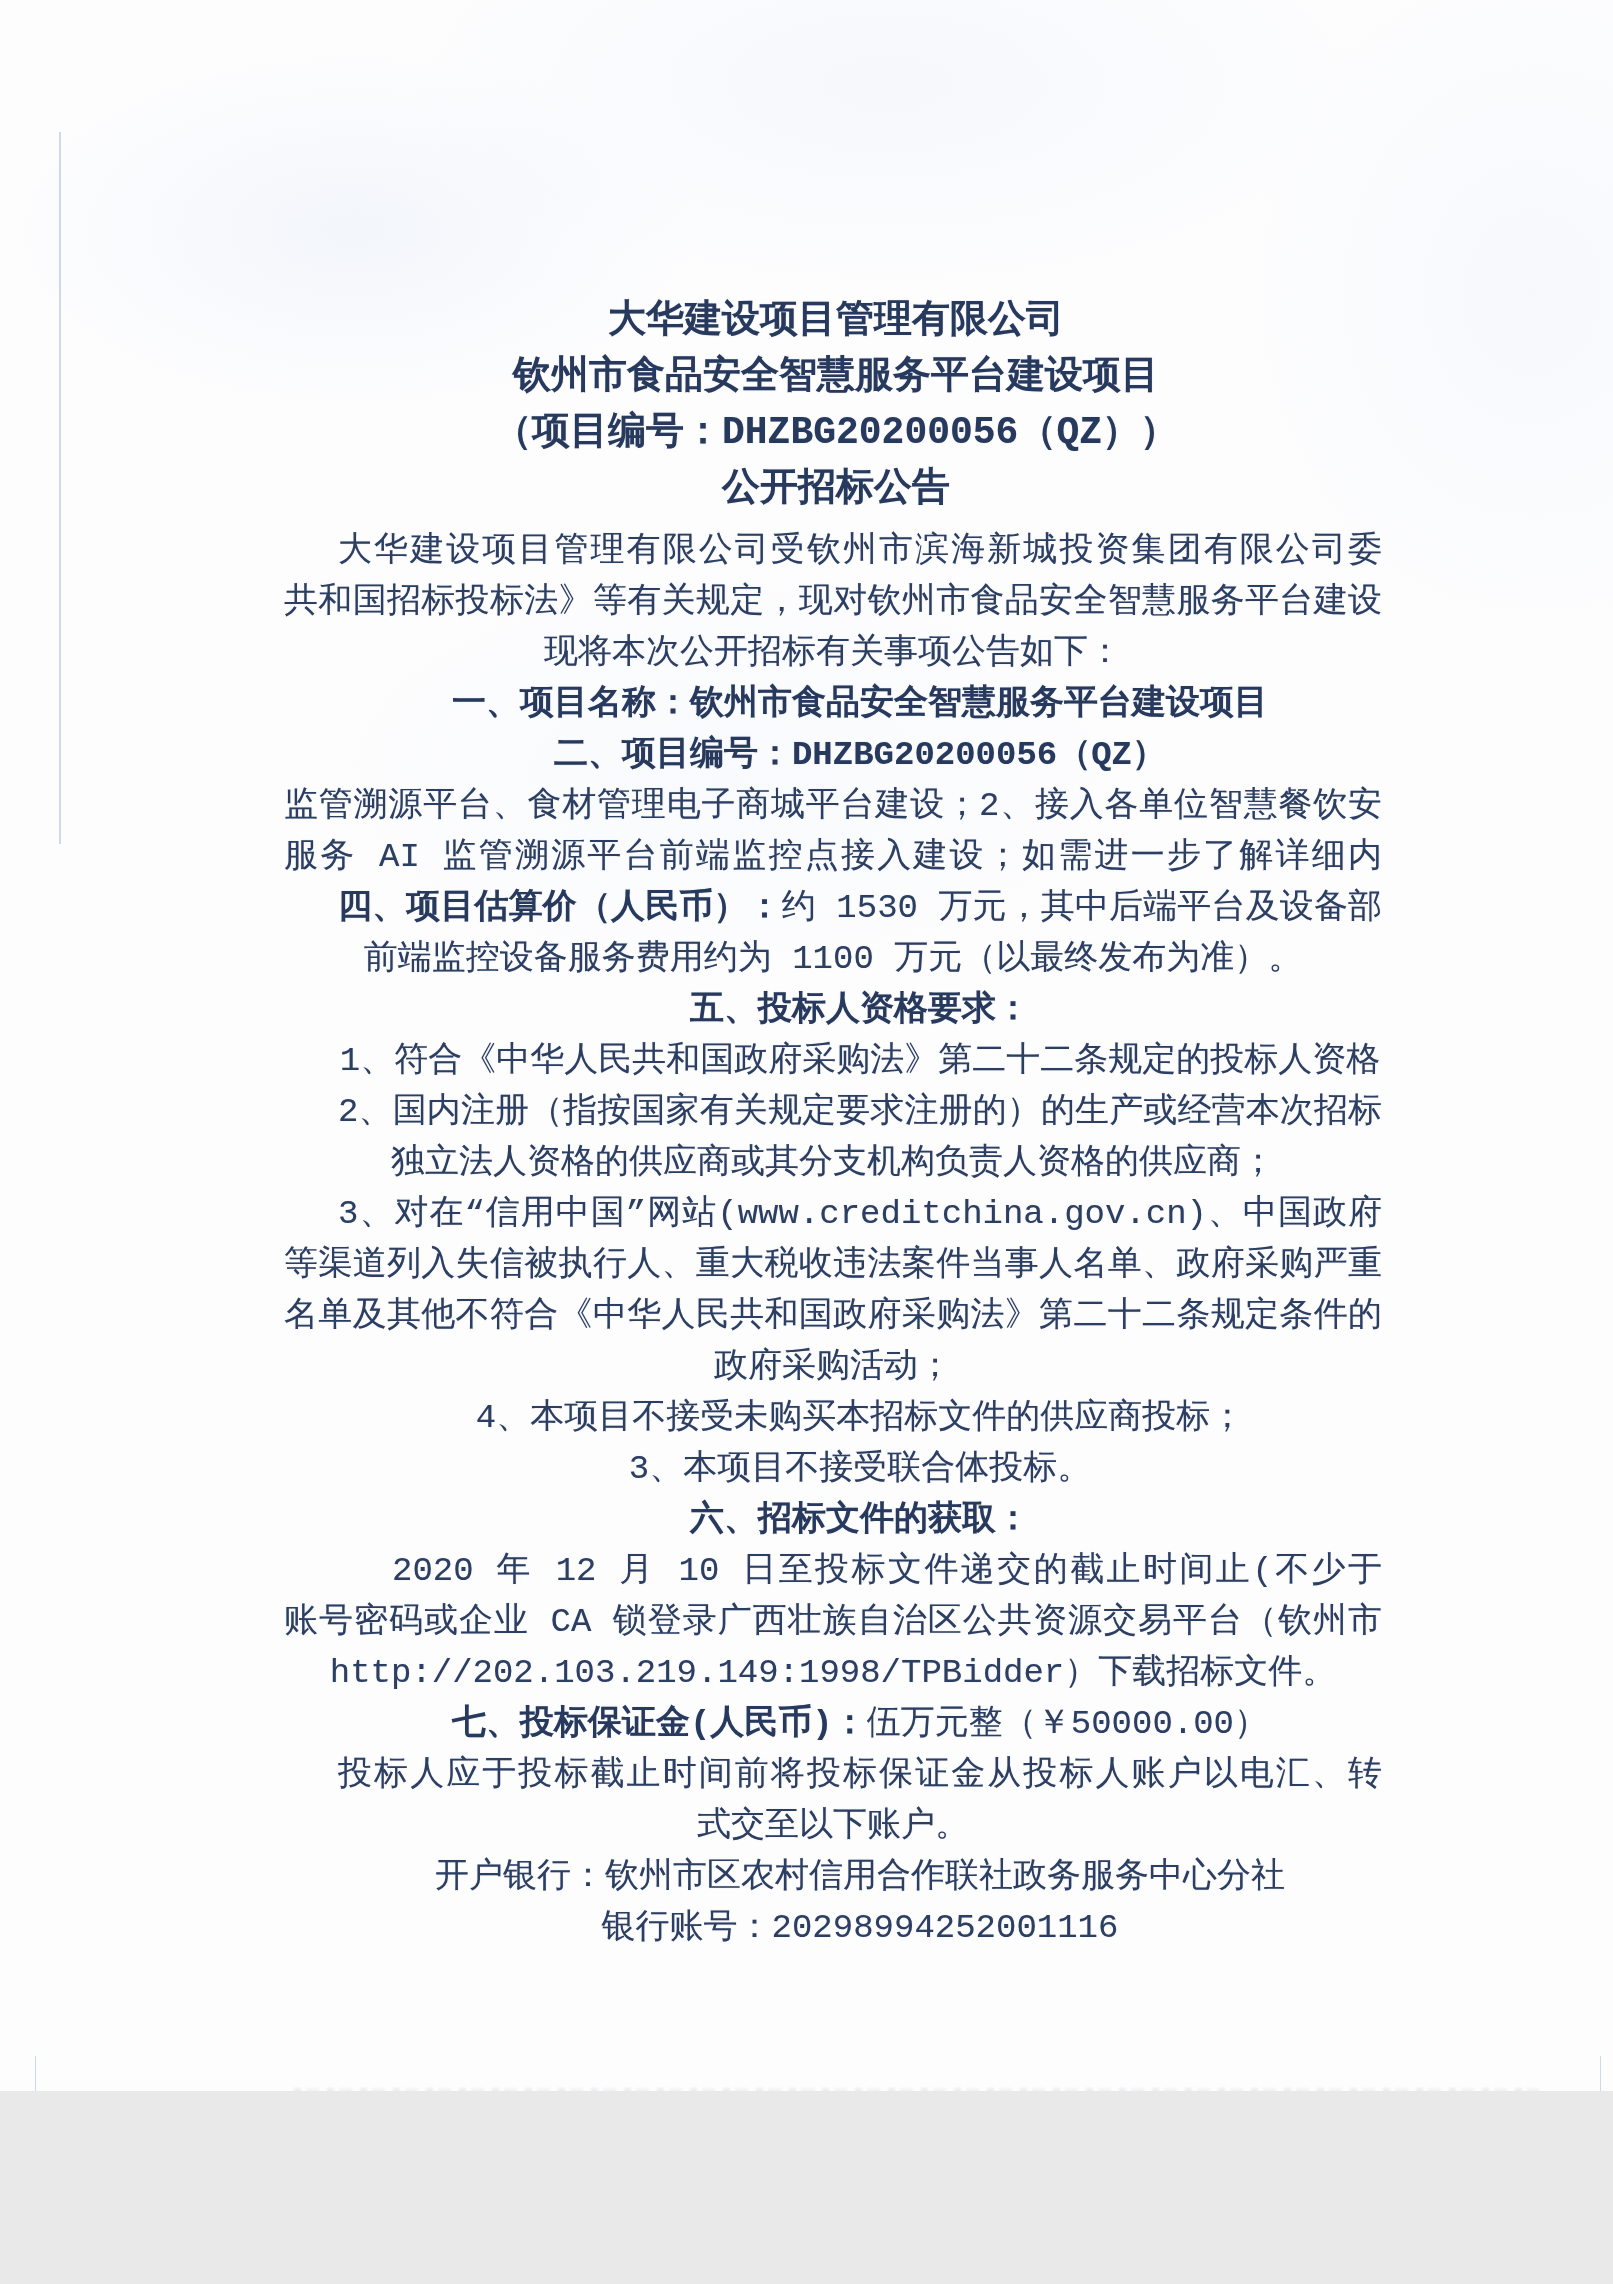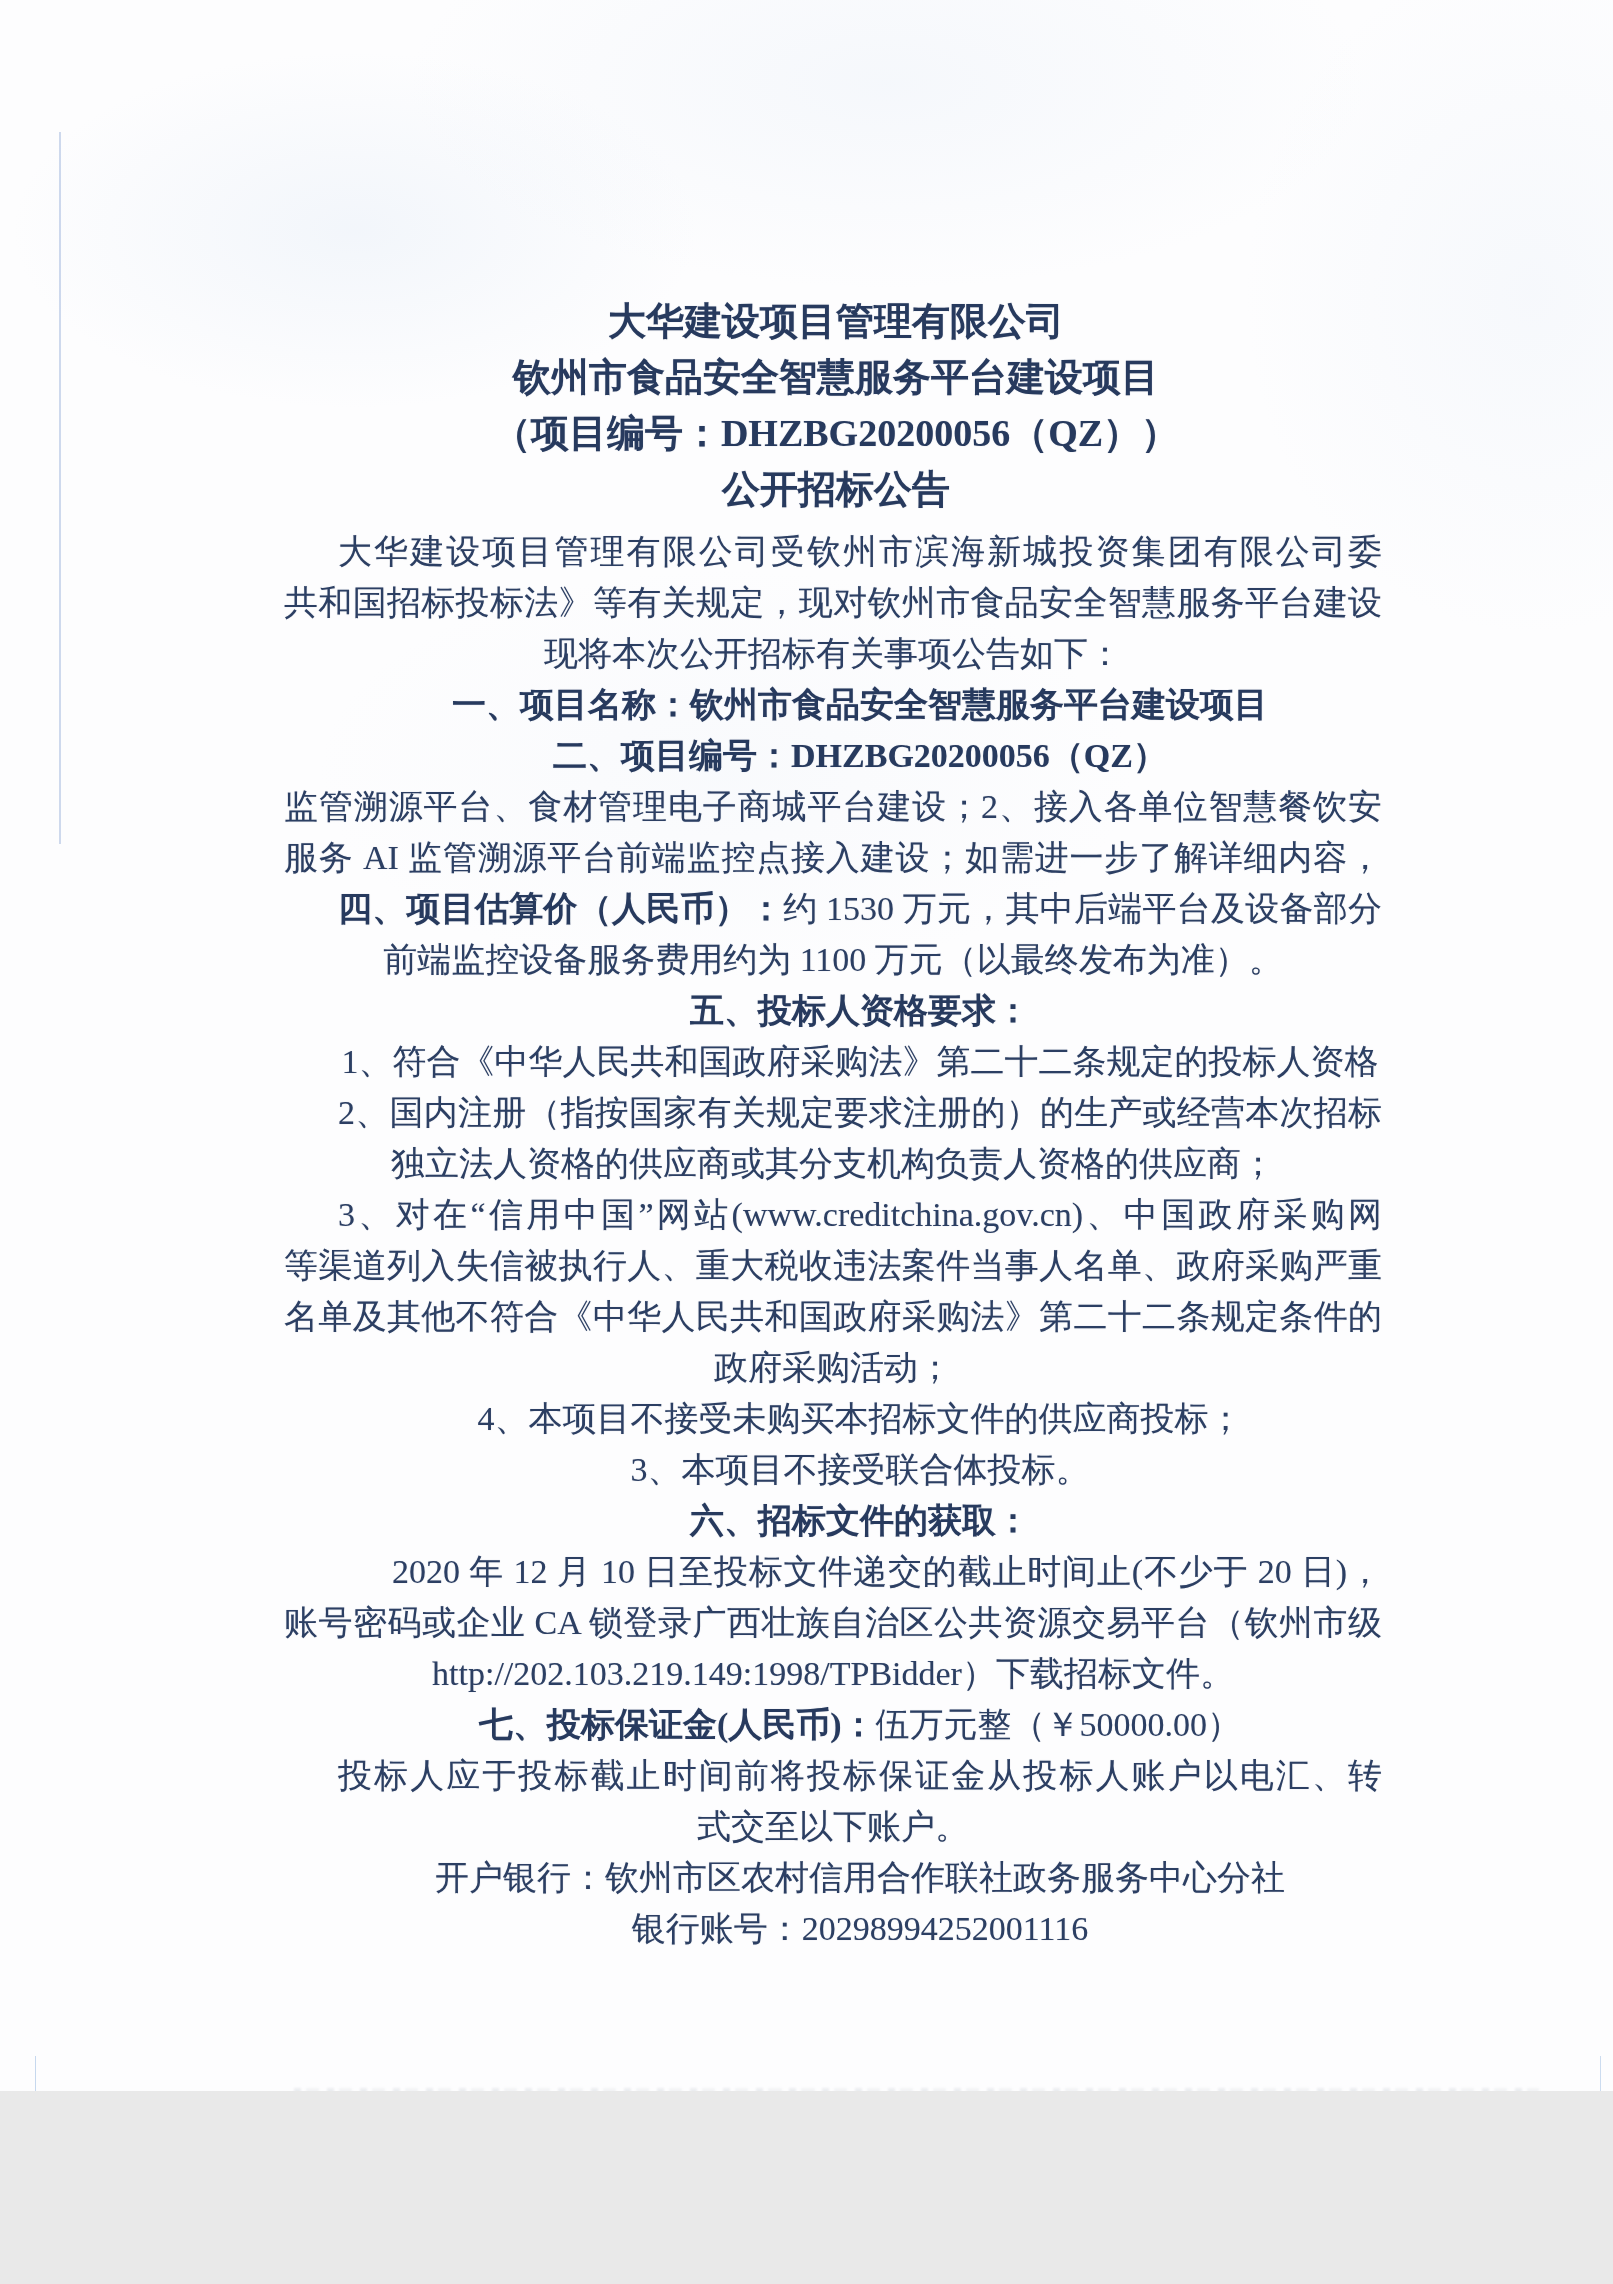--- a/index.html
+++ b/index.html
@@ -8,21 +8,21 @@
     position:relative;
     width:1613px;height:2091px;
     margin:0 auto;
     background:
       radial-gradient(ellipse 490px 255px at 22% 11%, rgba(205,221,240,0.22), rgba(205,221,240,0) 70%),
       radial-gradient(ellipse 686px 294px at 55% 4%,  rgba(205,221,240,0.16), rgba(205,221,240,0) 70%),
       radial-gradient(ellipse 412px 490px at 95% 14%, rgba(205,221,240,0.14), rgba(205,221,240,0) 70%),
       radial-gradient(ellipse 588px 294px at 45% 37%, rgba(210,224,240,0.10), rgba(210,224,240,0) 70%),
       #fdfdfe;
     overflow:hidden;
-    font-family:Liberation Serif, serif;
+    font-family:Liberation Mono, monospace;
     color:#2c3f63;
   }
   
   .vline-left{
     position:absolute;left:59px;top:132px;width:2px;height:712px;
     background:rgba(140,168,214,0.42);filter:blur(0.6px);
   }
   .vline-bottom-left{
     position:absolute;left:35px;top:2056px;width:1px;height:173px;
     background:rgba(130,170,220,0.45);filter:blur(0.5px);

